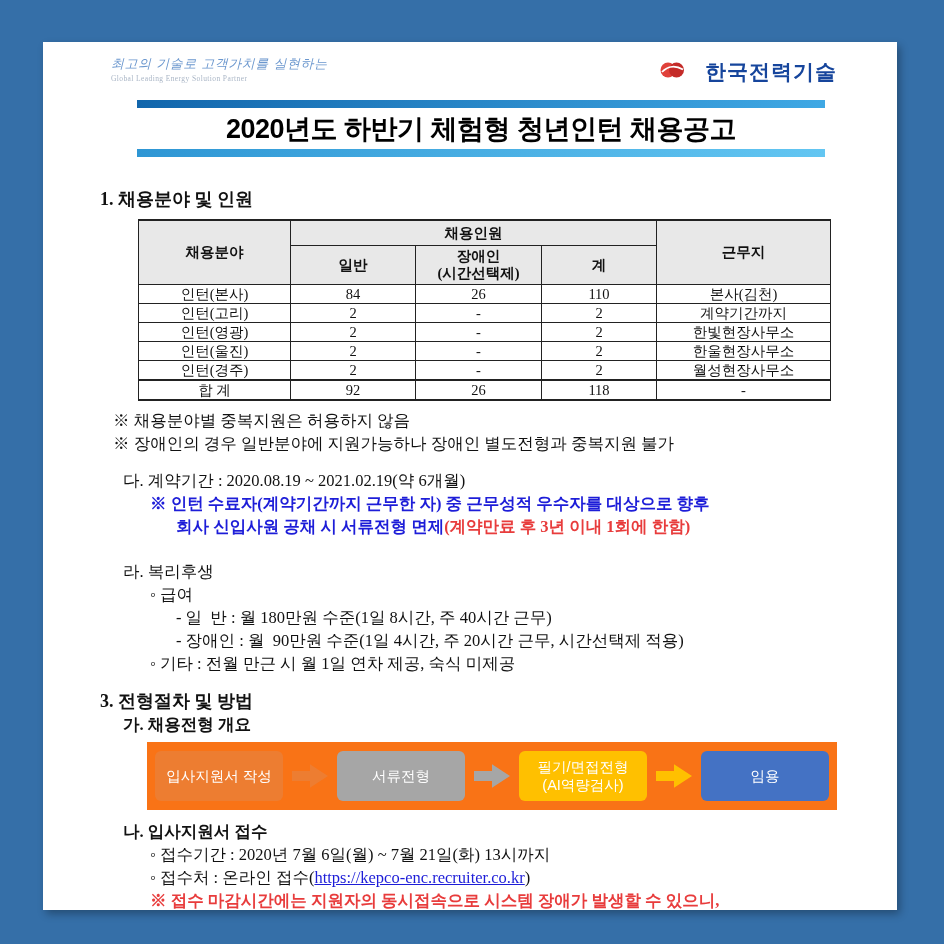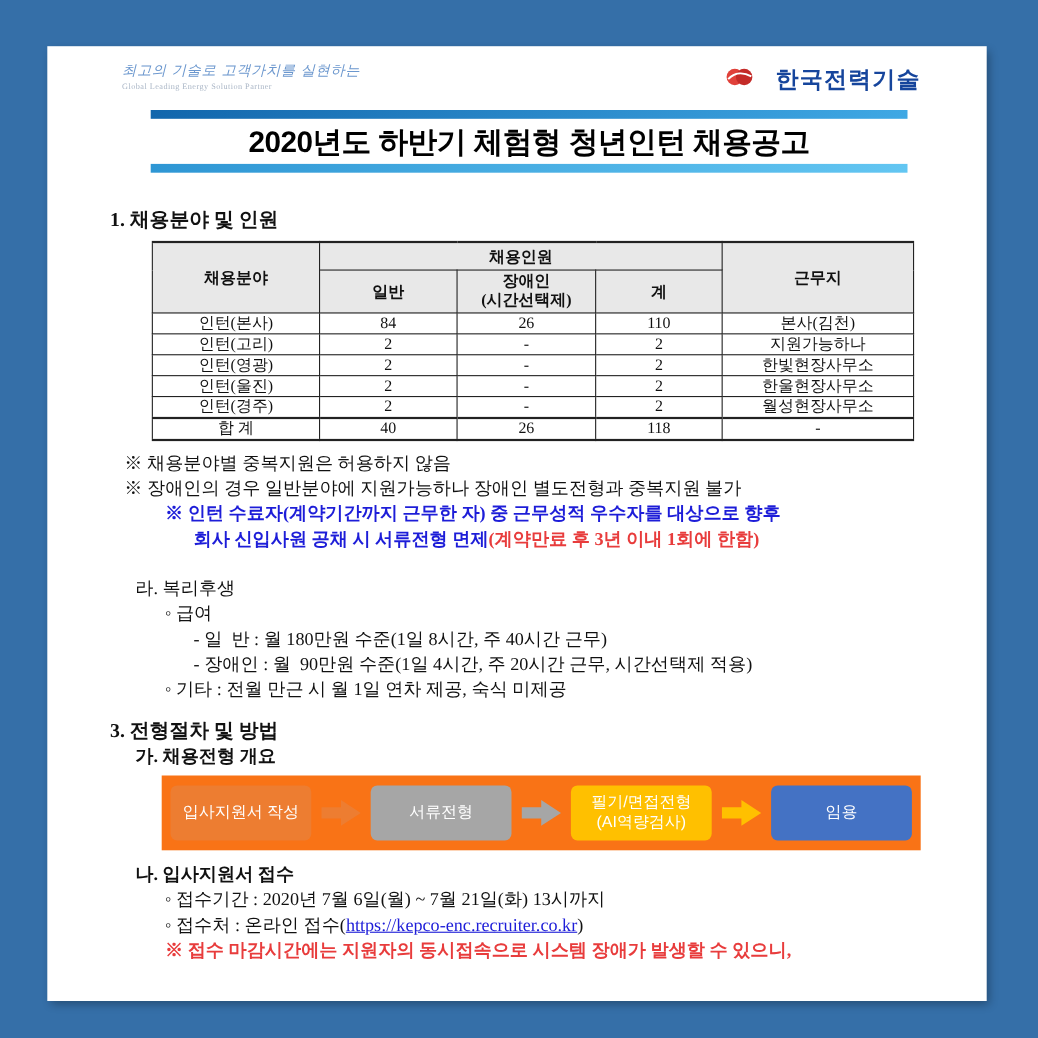--- a/index.html
+++ b/index.html
@@ -146,21 +146,21 @@
         <td>84</td>
         <td>26</td>
         <td>110</td>
         <td>본사(김천)</td>
       </tr>
       <tr>
         <td>인턴(고리)</td>
         <td>2</td>
         <td>-</td>
         <td>2</td>
-        <td>지원가능하나</td>
+        <td>계약기간까지</td>
       </tr>
       <tr>
         <td>인턴(영광)</td>
         <td>2</td>
         <td>-</td>
         <td>2</td>
         <td>한빛현장사무소</td>
       </tr>
       <tr>
         <td>인턴(울진)</td>
@@ -171,31 +171,32 @@
       </tr>
       <tr>
         <td>인턴(경주)</td>
         <td>2</td>
         <td>-</td>
         <td>2</td>
         <td>월성현장사무소</td>
       </tr>
       <tr class="total-row">
         <td>합 계</td>
-        <td>40</td>
+        <td>92</td>
         <td>26</td>
         <td>118</td>
         <td>-</td>
       </tr>
     </tbody>
   </table>
 
   <div class="body-line ind1 mt8">※ 채용분야별 중복지원은 허용하지 않음</div>
   <div class="body-line ind1">※ 장애인의 경우 일반분야에 지원가능하나 장애인 별도전형과 중복지원 불가</div>
 
+  <div class="body-line ind2 mt14">다. 계약기간 : 2020.08.19 ~ 2021.02.19(약 6개월)</div>
   <div class="body-line ind3 blue">※ 인턴 수료자(계약기간까지 근무한 자) 중 근무성적 우수자를 대상으로 향후</div>
   <div class="body-line ind4"><span class="blue">회사 신입사원 공채 시 서류전형 면제</span><span class="redtx">(계약만료 후 3년 이내 1회에 한함)</span></div>
 
   <div class="body-line ind2 mt22">라. 복리후생</div>
   <div class="body-line ind3">◦ 급여</div>
   <div class="body-line ind4">- 일  반 : 월 180만원 수준(1일 8시간, 주 40시간 근무)</div>
   <div class="body-line ind4">- 장애인 : 월  90만원 수준(1일 4시간, 주 20시간 근무, 시간선택제 적용)</div>
   <div class="body-line ind3">◦ 기타 : 전월 만근 시 월 1일 연차 제공, 숙식 미제공</div>
 
   <div class="h-num2">3. 전형절차 및 방법</div>

